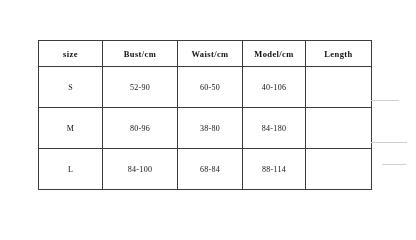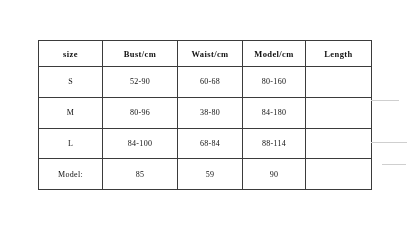--- a/index.html
+++ b/index.html
@@ -106,45 +106,38 @@
         <th>Bust/cm</th>
         <th>Waist/cm</th>
         <th>Model/cm</th>
         <th>Length</th>
       </tr>
     </thead>
     <tbody>
       <tr class="data-row">
         <td class="size-cell">S</td>
         <td class="bust-cell">52-90</td>
-        <td class="waist-cell">60-68</td>
-        <td class="hips-cell">80-160</td>
+        <td class="waist-cell">60-50</td>
+        <td class="hips-cell">40-106</td>
         <td class="length-cell"></td>
       </tr>
       <tr class="data-row">
         <td class="size-cell">M</td>
         <td class="bust-cell">80-96</td>
         <td class="waist-cell">38-80</td>
         <td class="hips-cell">84-180</td>
         <td class="length-cell"></td>
       </tr>
       <tr class="data-row">
         <td class="size-cell">L</td>
         <td class="bust-cell">84-100</td>
         <td class="waist-cell">68-84</td>
         <td class="hips-cell">88-114</td>
         <td class="length-cell"></td>
       </tr>
-      <tr class="model-row">
-        <td class="model-label-cell">Model:</td>
-        <td class="bust-cell">85</td>
-        <td class="waist-cell">59</td>
-        <td class="hips-cell">90</td>
-        <td class="length-cell"></td>
-      </tr>
     </tbody>
   </table>
 
   <div class="artifact a1"></div>
   <div class="artifact a2"></div>
   <div class="artifact a3"></div>
 
 </div>
 
 </body></html>

